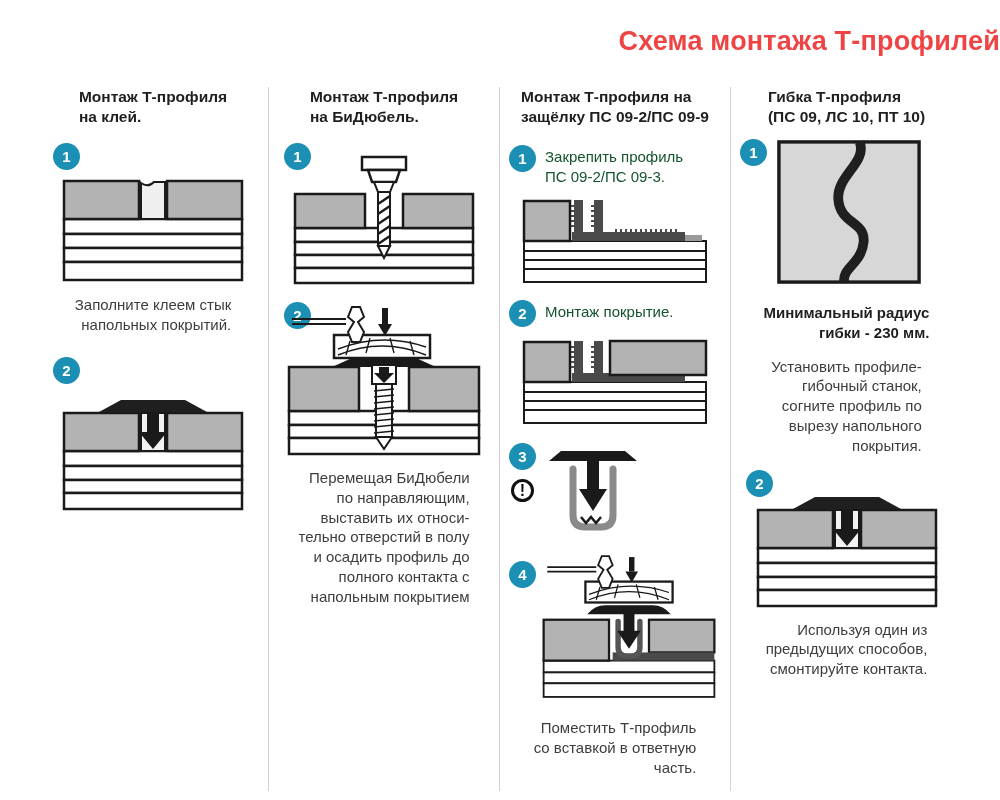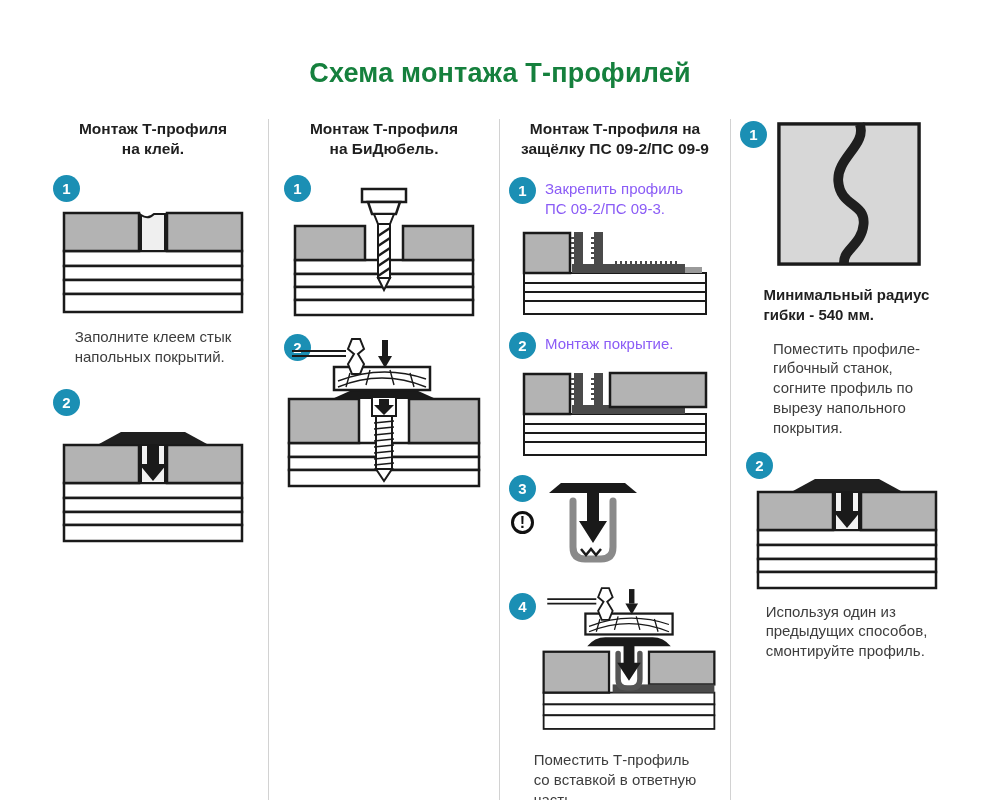--- a/index.html
+++ b/index.html
@@ -1,28 +1,28 @@
 <!DOCTYPE html>
 <html><head>
 <meta charset="utf-8">
 <style>
   * { margin:0; padding:0; box-sizing:border-box; }
   body { background:#fff; font-family:"Liberation Sans", sans-serif; }
   .page { width:1000px; height:800px; background:#ffffff; overflow:hidden; position:relative; }
-  .title { margin-top:58px; text-align:center; font-size:27px; font-weight:700; color:#15803d; letter-spacing:.2px; }
+  .title { margin-top:26px; text-align:right; font-size:27px; font-weight:700; color:#ef4444; letter-spacing:.2px; }
   .columns { display:grid; grid-template-columns:1fr 1fr 1fr 1fr; margin:30px 38px 0 38px; }
   .col { padding:0 9px 14px 9px; border-right:1px solid #d2d2d2; display:flex; flex-direction:column; align-items:center; }
   .col:last-child { border-right:none; }
-  .col-header { font-size:15.5px; font-weight:700; color:#1f1f1f; text-align:center; white-space:pre-line; line-height:1.28; margin-bottom:8px; min-height:42px; }
+  .col-header { font-size:15.5px; font-weight:700; color:#1f1f1f; white-space:pre-line; line-height:1.28; margin-bottom:8px; min-height:42px; }
   .badge { width:27px; height:27px; border-radius:50%; background:#1b8fb4; color:#fff; font-weight:700; font-size:15px; display:flex; align-items:center; justify-content:center; flex:0 0 auto; }
   .badge-left { align-self:flex-start; margin:6px 0 0 6px; }
-  .caption { font-size:15px; color:#3d3d3d; text-align:left; white-space:pre-line; line-height:1.32; margin-top:11px; }
+  .caption { font-size:15px; color:#3d3d3d; text-align:right; white-space:pre-line; line-height:1.32; margin-top:11px; }
   .caption.bold { font-weight:700; color:#1f1f1f; }
   .step-row { display:flex; gap:9px; align-self:flex-start; align-items:flex-start; margin-top:8px; }
-  .step-label { font-size:15px; color:#8b5cf6; white-space:pre-line; line-height:1.3; margin-top:2px; text-align:left; }
+  .step-label { font-size:15px; color:#14532d; white-space:pre-line; line-height:1.3; margin-top:2px; text-align:left; }
   .warn { width:23px; height:23px; border-radius:50%; border:3px solid #111; color:#111; font-weight:800; font-size:16px; display:flex; align-items:center; justify-content:center; margin-top:5px; }
   .badge-stack { display:flex; flex-direction:column; align-items:center; gap:4px; }
   .illus { margin-top:8px; }
   svg { display:block; }
 </style>
 </head>
 <body>
 
 <div class="page">
   <div class="title">Схема монтажа Т-профилей</div>
@@ -102,20 +102,27 @@
         <rect x="86" y="60" width="24" height="19" fill="#fff" stroke="#1a1a1a" stroke-width="2"></rect>
         <path d="M93,62 L103,62 L103,68 L108,68 L98,78 L88,68 L93,68 Z" fill="#1a1a1a"></path>
         <rect x="48" y="30" width="96" height="23" fill="#fff" stroke="#1a1a1a" stroke-width="2.5"></rect>
         <path d="M52,50 Q96,32 140,50 M52,44 Q96,27 140,42" fill="none" stroke="#1a1a1a" stroke-width="1.4"></path>
         <path d="M64,36 L60,50 M84,33 L80,48 M104,33 L108,48 M124,36 L128,50" stroke="#1a1a1a" stroke-width="1.4"></path>
         <path d="M6,14 L60,14 M6,19 L60,19" stroke="#1a1a1a" stroke-width="2"></path>
         <path d="M66,2 L74,2 L78,12 L72,17 L78,27 L74,37 L66,37 L62,27 L68,17 L62,12 Z" fill="#fff" stroke="#1a1a1a" stroke-width="2"></path>
         <rect x="96" y="3" width="6" height="16" fill="#1a1a1a"></rect>
         <path d="M92,19 L106,19 L99,31 Z" fill="#1a1a1a"></path>
       </svg>
+      <div class="caption">Перемещая БиДюбели
+по направляющим,
+выставить их относи-
+тельно отверстий в полу
+и осадить профиль до
+полного контакта с
+напольным покрытием</div>
     </div>
 
     <div class="col">
       <div class="col-header">Монтаж Т-профиля на
 защёлку ПС 09-2/ПС 09-9</div>
 
       <div class="step-row">
         <div class="badge">1</div>
         <div class="step-label">Закрепить профиль
 ПС 09-2/ПС 09-3.</div>
@@ -190,32 +197,34 @@
           <rect x="98" y="3" width="6" height="16" fill="#1a1a1a"></rect>
           <path d="M94,19 L108,19 L101,31 Z" fill="#1a1a1a"></path>
         </svg>
       </div>
       <div class="caption">Поместить Т-профиль
 со вставкой в ответную
 часть.</div>
     </div>
 
     <div class="col">
+      <div class="col-header">Гибка Т-профиля
+(ПС 09, ЛС 10, ПТ 10)</div>
 
       <div class="step-row" style="margin-top:2px">
         <div class="badge">1</div>
         <svg width="146" height="146" viewBox="0 0 150 150">
           <rect x="3" y="3" width="144" height="144" fill="#d7d7d7" stroke="#1a1a1a" stroke-width="3.5"></rect>
           <path d="M86,3 C94,24 62,38 64,62 C66,88 92,84 90,106 C88,128 68,132 70,147" fill="none" stroke="#1f1f1f" stroke-width="10"></path>
         </svg>
       </div>
 
       <div class="caption bold" style="margin-top:18px">Минимальный радиус
-гибки - 540 мм.</div>
-      <div class="caption" style="margin-top:14px">Поместить профиле-
+гибки - 230 мм.</div>
+      <div class="caption" style="margin-top:14px">Установить профиле-
 гибочный станок,
 согните профиль по
 вырезу напольного
 покрытия.</div>
 
       <div class="badge badge-left" style="margin-top:14px">2</div>
       <svg class="illus" style="margin-top:-8px" width="184" height="120" viewBox="0 0 184 120">
         <g fill="#fff" stroke="#1a1a1a" stroke-width="2.5">
           <rect x="3" y="59" width="178" height="15"></rect>
           <rect x="3" y="74" width="178" height="14"></rect>
@@ -223,17 +232,17 @@
           <rect x="3" y="101" width="178" height="16"></rect>
         </g>
         <rect x="3" y="21" width="75" height="38" fill="#b3b3b3" stroke="#1a1a1a" stroke-width="2.5"></rect>
         <rect x="106" y="21" width="75" height="38" fill="#b3b3b3" stroke="#1a1a1a" stroke-width="2.5"></rect>
         <rect x="80" y="21" width="24" height="38" fill="#f2f2f2" stroke="#1a1a1a" stroke-width="2"></rect>
         <path d="M38,20 L60,8 L124,8 L146,20 Z" fill="#1f1f1f"></path>
         <path d="M86,22 L98,22 L98,40 L106,40 L92,57 L78,40 L86,40 Z" fill="#1a1a1a"></path>
       </svg>
       <div class="caption">Используя один из
 предыдущих способов,
-смонтируйте профиль.</div>
+смонтируйте контакта.</div>
     </div>
 
   </div>
 </div>
 
 </body></html>

